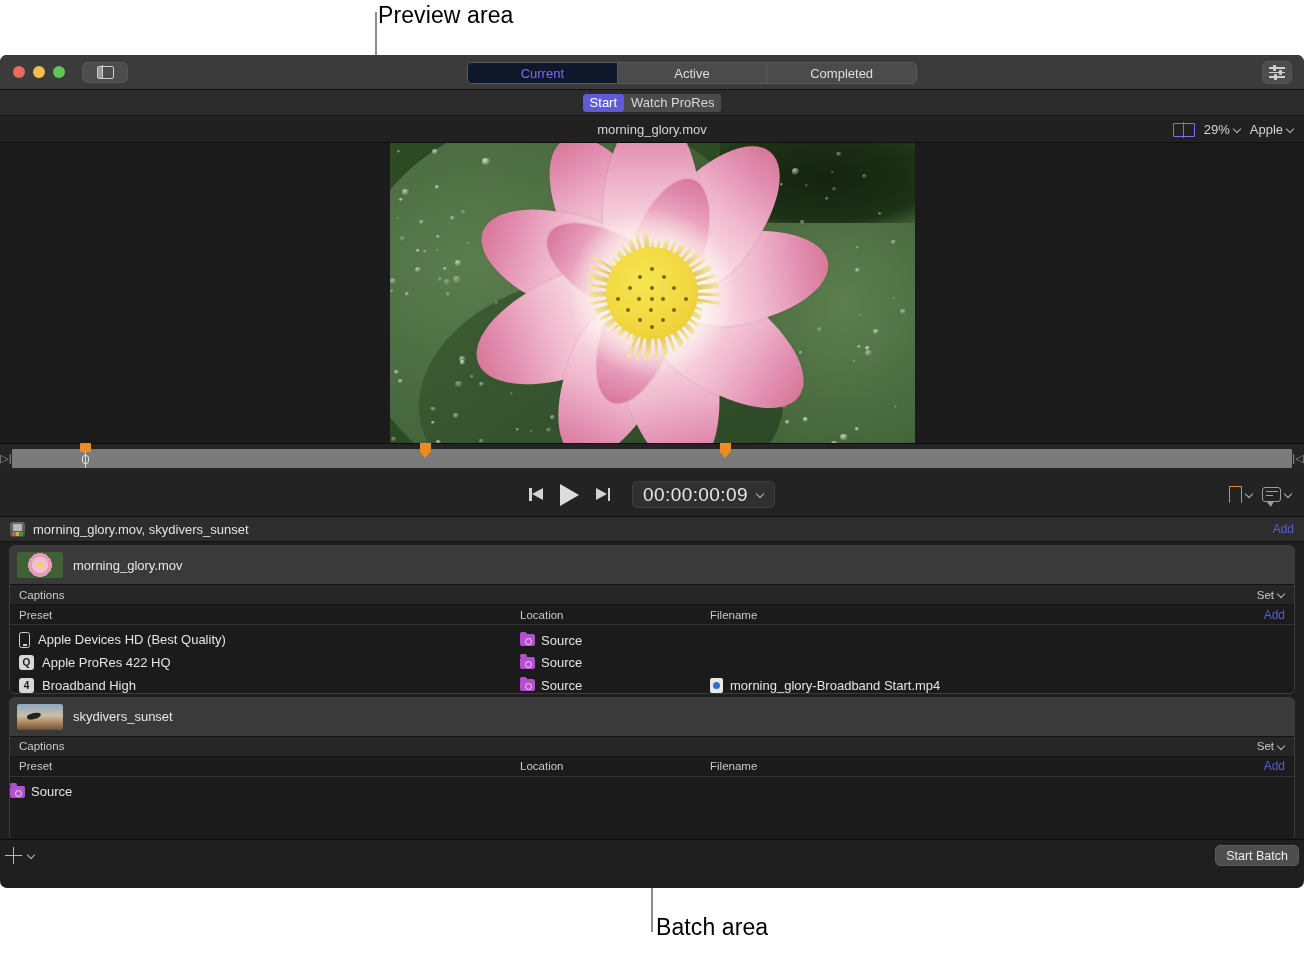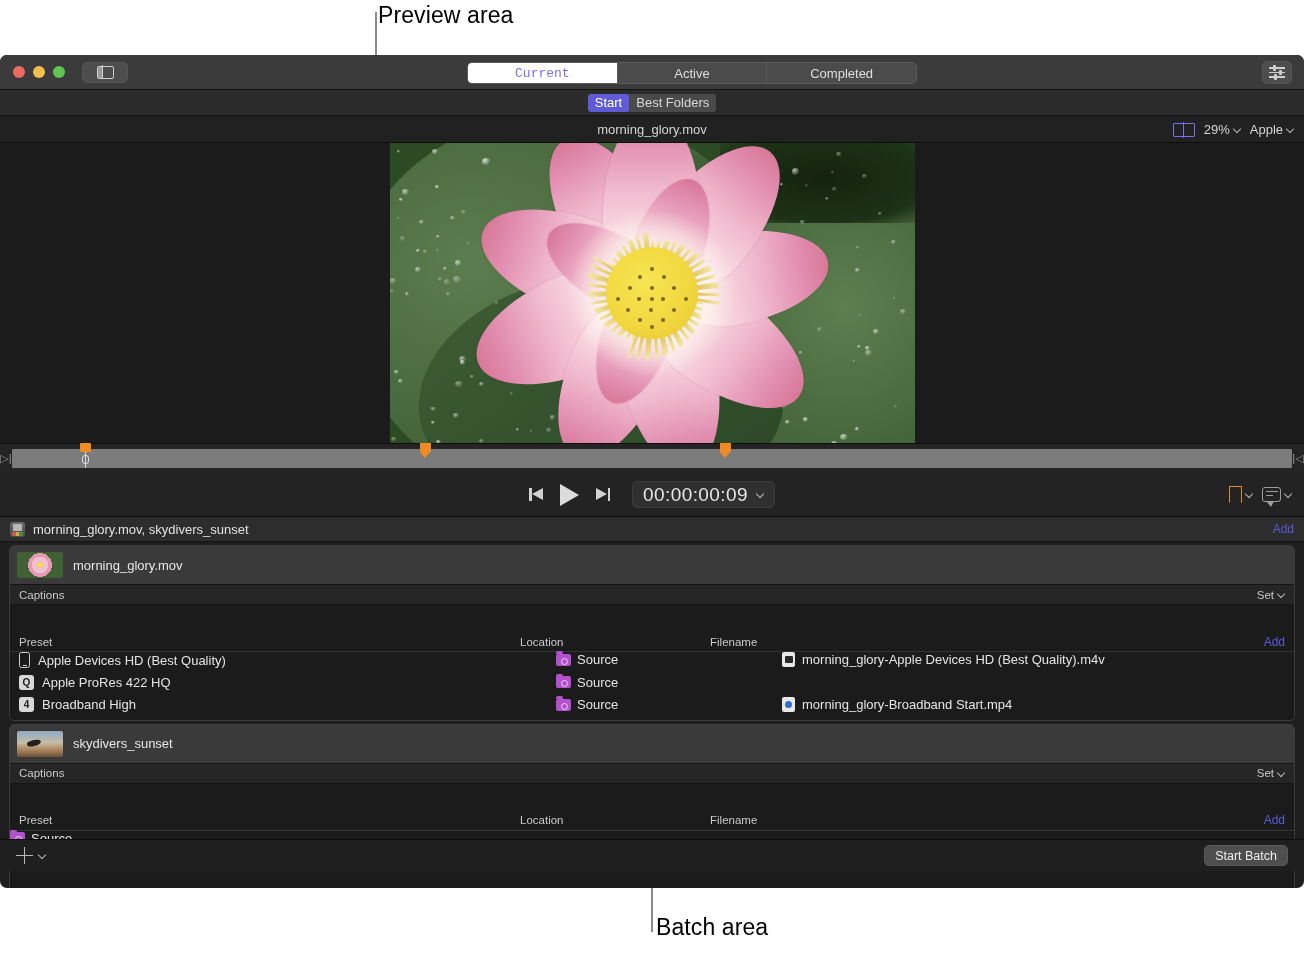--- a/index.html
+++ b/index.html
@@ -85,21 +85,21 @@
   }
   .seg-item {
     flex: 1;
     display:flex; align-items:center; justify-content:center;
     font-size: 13px;
     color: #dedede;
     background: #4b4b4b;
     border-right: 1px solid #5a5a5a;
   }
   .seg-item:last-child { border-right: none; }
-  .seg-item.active { background:#ffffff; color:#7b6cf0;font-family:Liberation Mono, monospace; }
+  .seg-item.active { background:#0f172a; color:#7b6cf0; }
 
   .tb-right {
     position: absolute; right: 12px; top: 6px;
     width: 30px; height: 23px;
     background:#4d4d4d; border:1px solid #565656; border-radius:5px;
     display:flex; align-items:center; justify-content:center;
   }
   .sliders { width: 16px; height: 13px; position: relative; }
   .sliders i {
     position:absolute; left:0; right:0; height:1.6px; background:#cfcfcf;
@@ -331,29 +331,28 @@
   }
   .cap-label { font-size: 11.5px; color:#c9c9c9; }
   .cap-set { margin-left:auto; display:flex; align-items:center; gap:4px; font-size:11.5px; color:#c9c9c9; }
 
   .col-head {
     height: 20px; background:#1b1b1b;
     display:flex; align-items:center;
     border-bottom:1px solid #343434;
     font-size:11.5px; color:#c9c9c9;
     position: relative;
-    margin-top: 27px;
   }
   .c-preset { width: 510px; padding-left: 9px; }
   .c-loc { width: 190px; }
   .c-file { flex: 1; }
   .col-add { position:absolute; right:9px; font-size:12px; color:#5b5bd6; }
 
   .prow {
-    height: 22.5px; display:flex; align-items:flex-start; font-size:13px; color:#e4e4e4;gap:36px;
+    height: 22.5px; display:flex; align-items:flex-end; font-size:13px; color:#e4e4e4;
   }
   .prow .c-preset { display:flex; align-items:center; gap:8px; padding-left:9px; }
   .prow .c-loc { display:flex; align-items:center; gap:6px; }
   .prow .c-file { display:flex; align-items:center; gap:7px; }
 
   .ic-phone { width:11px; height:16px; border:1.3px solid #cfcfcf; border-radius:2.5px; position:relative; flex:none; }
   .ic-phone:after { content:""; position:absolute; left:3px; bottom:1px; width:4px; height:1.2px; background:#cfcfcf; }
   .ic-prores { width:15px; height:15px; border-radius:3px; background:#d8d8d8; display:flex; align-items:center; justify-content:center; flex:none;
     color:#1c1c1c; font-size:10px; font-weight:bold; }
   .ic-four { width:15px; height:15px; border-radius:3px; background:#d8d8d8; display:flex; align-items:center; justify-content:center; flex:none;
@@ -367,21 +366,21 @@
   .ic-file.m4v:before { content:""; position:absolute; right:1.5px; top:5.5px;
     border-top:3px solid transparent; border-bottom:3px solid transparent; border-right:3.5px solid #e9e9e9; }
 
   .job-filler { height: 40px; background:#1b1b1b; }
 
   
   .bottombar {
     position:absolute; left:0; right:0; bottom:0;
     height: 32px; background:#1f1f1f;
     border-top:1px solid #0d0d0d;
-    display:flex; align-items:center; padding: 0 16px;
+    display:flex; align-items:center; padding: 0 5px;
   }
   .plus-grp { display:flex; align-items:center; gap:6px; }
   .plus { width:17px; height:17px; position:relative; }
   .plus:before { content:""; position:absolute; left:0; top:7.5px; width:17px; height:1.8px; background:#b9b9b9; }
   .plus:after { content:""; position:absolute; top:0; left:7.5px; height:17px; width:1.8px; background:#b9b9b9; }
   .start-batch {
     margin-left:auto;
     background:#4e4e4e; border:1px solid #5b5b5b; border-radius:5px;
     height: 21px; padding: 0 10px;
     display:flex; align-items:center;
@@ -425,21 +424,21 @@
             <b></b>
             <b></b>
             <b></b>
         </div>
       </div>
     </div>
 
     <div class="subtabs">
       <div class="subtab-wrap">
         <div class="subtab active">Start</div>
-        <div class="subtab">Best Folders</div>
+        <div class="subtab">Watch ProRes</div>
       </div>
     </div>
 
     <div class="preview-head">
       <div class="preview-title">morning_glory.mov</div>
       <div class="preview-right">
         <div class="split-glyph"></div>
         <div class="ctl-group">
           <span class="ctl-text">29%</span>
           <span class="chev"></span>
@@ -717,24 +716,20 @@
 
         <div class="prow">
           <div class="c-preset">
             <span class="ic-phone"></span>
             <span>Apple Devices HD (Best Quality)</span>
           </div>
           <div class="c-loc">
             <span class="ic-folder"></span>
             <span>Source</span>
           </div>
-          <div class="c-file">
-            <span class="ic-file m4v"></span>
-            <span>morning_glory-Apple Devices HD (Best Quality).m4v</span>
-          </div>
         </div>
 
         <div class="prow">
           <div class="c-preset">
             <span class="ic-prores">Q</span>
             <span>Apple ProRes 422 HQ</span>
           </div>
           <div class="c-loc">
             <span class="ic-folder"></span>
             <span>Source</span>

